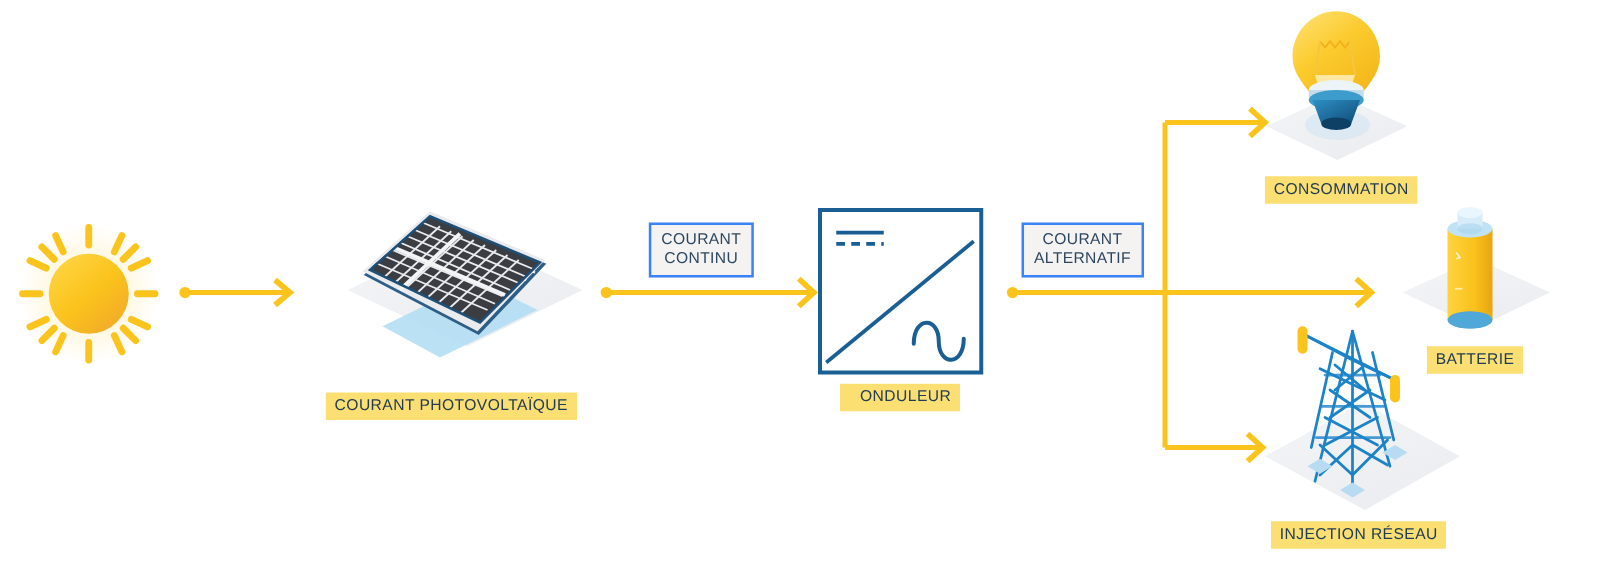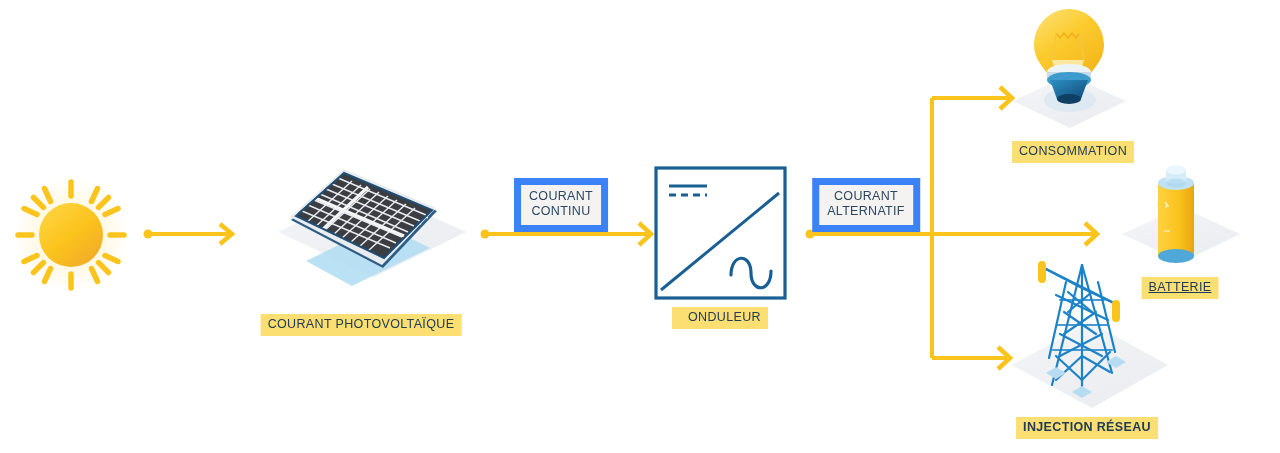--- a/index.html
+++ b/index.html
@@ -39,21 +39,21 @@
     line-height: 1.05;
     padding: 4px 7px 5px 7px;
     white-space: nowrap;
     font-family: "Liberation Sans", sans-serif;
   }
   .tag.centered { transform: translateX(-50%); }
 
   .current-tag {
     position: absolute;
     background: #F4F3F1;
-    border: 7px solid #3b82f6;
+    border: 2px solid #3b82f6;
     color: #2C4660;
     font-size: 12.5px;
     letter-spacing: 0.3px;
     line-height: 1.22;
     padding: 4px 8px 5px 8px;
     text-align: center;
     white-space: pre-line;
     transform: translateX(-50%);
     font-family: "Liberation Sans", sans-serif;
   }
@@ -313,17 +313,17 @@
 
   <div class="current-tag" style="left:866px; top:178px;">COURANT
 ALTERNATIF</div>
 
   <div class="tag centered" style="left:361px; top:314px;">COURANT PHOTOVOLTAÏQUE</div>
 
   <div class="tag centered" style="left:720px; top:307px;padding-left:16px;">ONDULEUR</div>
 
   <div class="tag centered" style="left:1073px; top:141px;text-align:center;">CONSOMMATION</div>
 
-  <div class="tag centered" style="left:1180px; top:277px;text-decoration:underline;">BATTERIE</div>
-
-  <div class="tag centered" style="left:1087px; top:417px;font-weight:bold;">INJECTION RÉSEAU</div>
+  <div class="tag centered" style="left:1180px; top:277px;">BATTERIE</div>
+
+  <div class="tag centered" style="left:1087px; top:417px;">INJECTION RÉSEAU</div>
 
 </div>
 
 </body></html>

